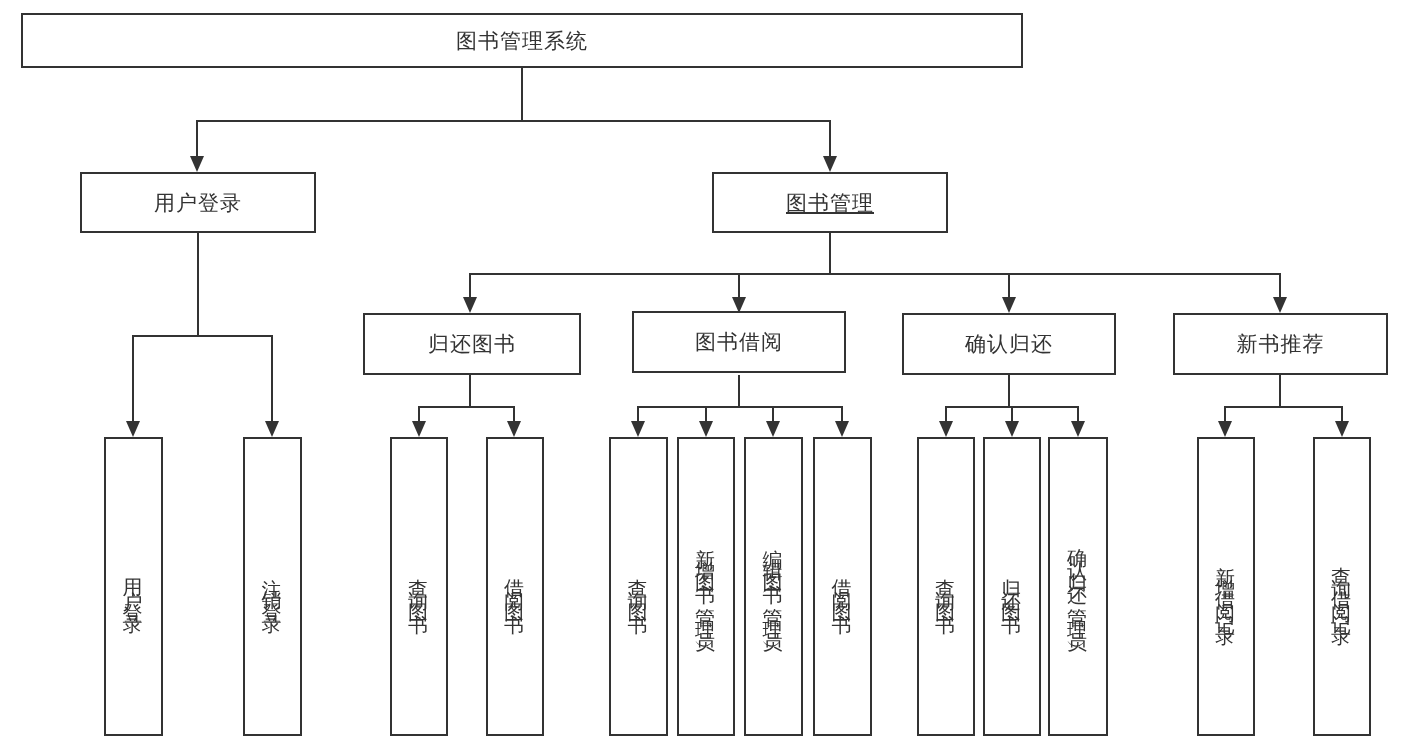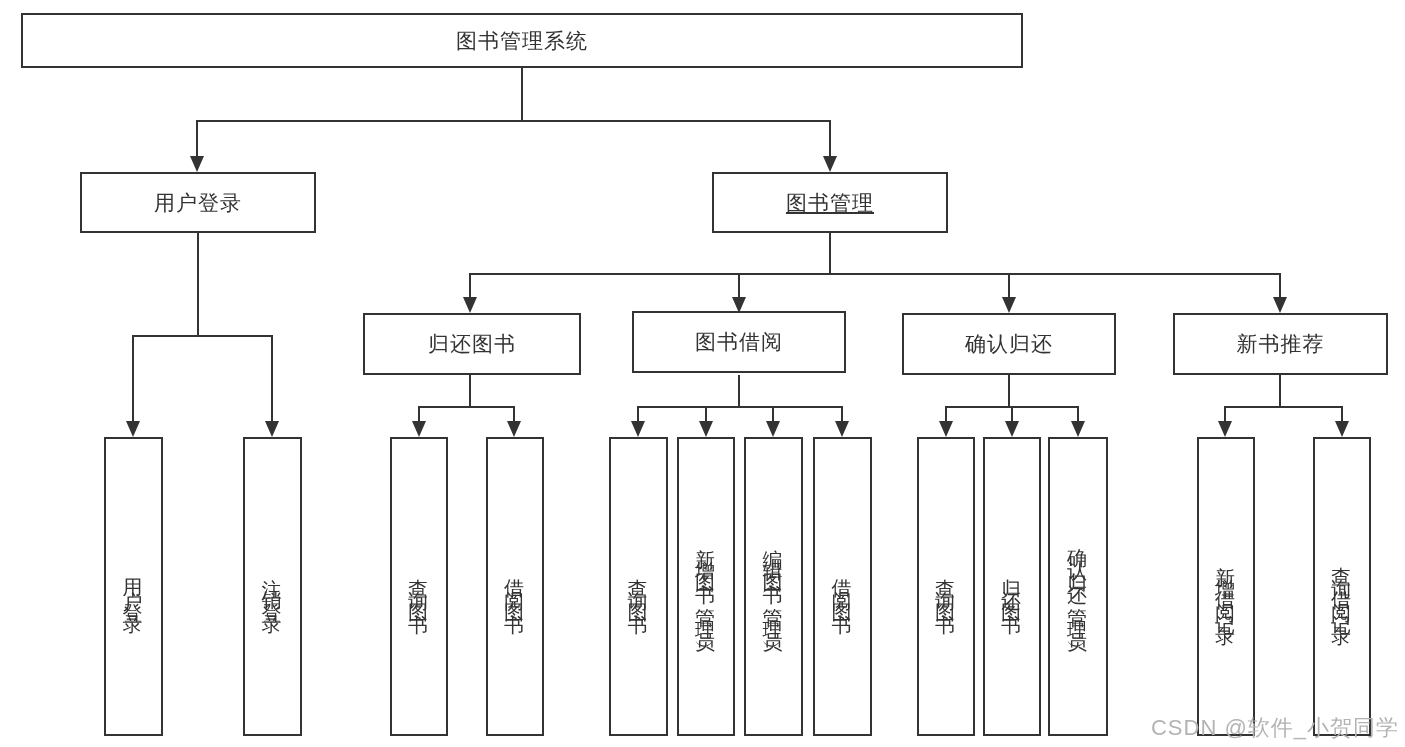--- a/index.html
+++ b/index.html
@@ -188,15 +188,14 @@
     <span>确认归还（管理员）</span>
   </div>
 
   <div class="box leaf" style="left:1197px;top:437px;width:58px;height:299px;">
     <span>新增借阅记录</span>
   </div>
   <div class="box leaf" style="left:1313px;top:437px;width:58px;height:299px;">
     <span>查询借阅记录</span>
   </div>
 
-  <div class="watermark">CSDN @软件_小贺同学</div>
 
 </div>
 
 </body></html>

